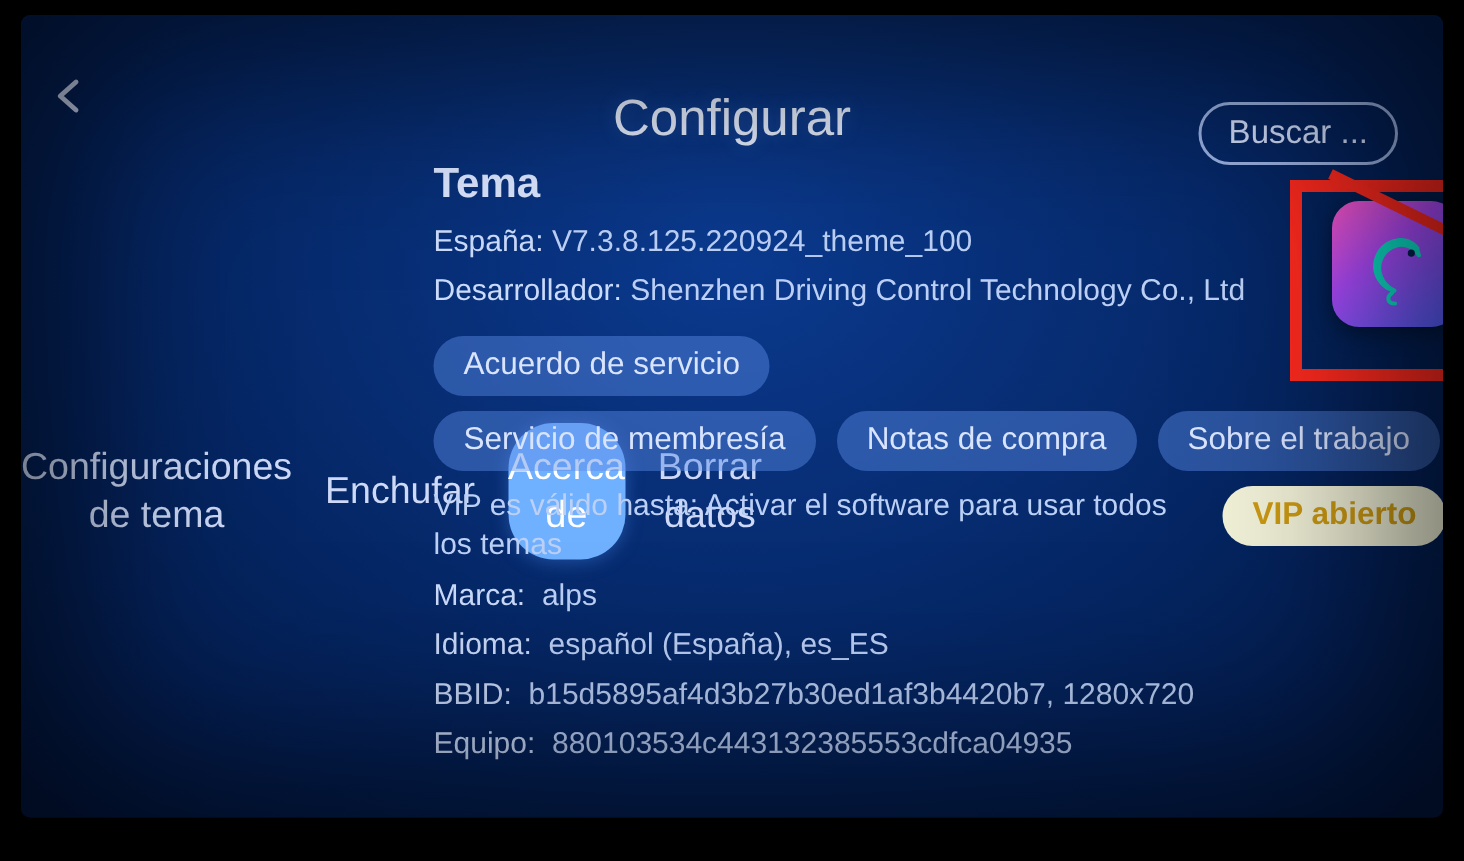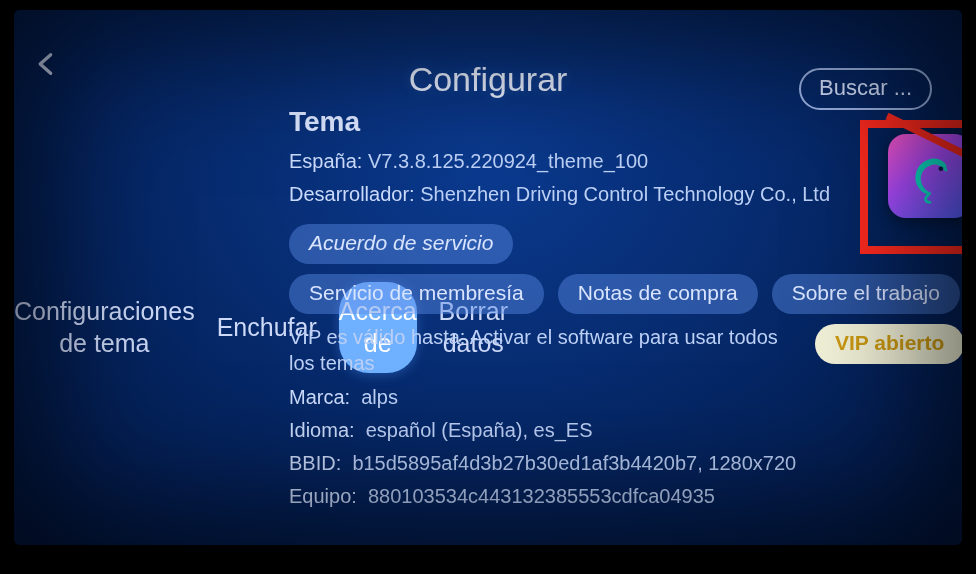--- a/index.html
+++ b/index.html
@@ -190,21 +190,21 @@
       <div class="info-line">
         <span class="lbl">España:</span>
         <span>V7.3.8.125.220924_theme_100</span>
       </div>
 
       <div class="info-line">
         <span class="lbl">Desarrollador:</span>
         <span>Shenzhen Driving Control Technology Co., Ltd</span>
       </div>
 
-      <div class="row" style="margin-top:16px;font-style:italic;">
+      <div class="row" style="margin-top:16px;">
         <span class="pill">Acuerdo de servicio</span>
       </div>
 
       <div class="row">
         <span class="pill">Servicio de membresía</span>
         <span class="pill">Notas de compra</span>
         <span class="pill">Sobre el trabajo</span>
       </div>
 
       <div class="vip-row">

